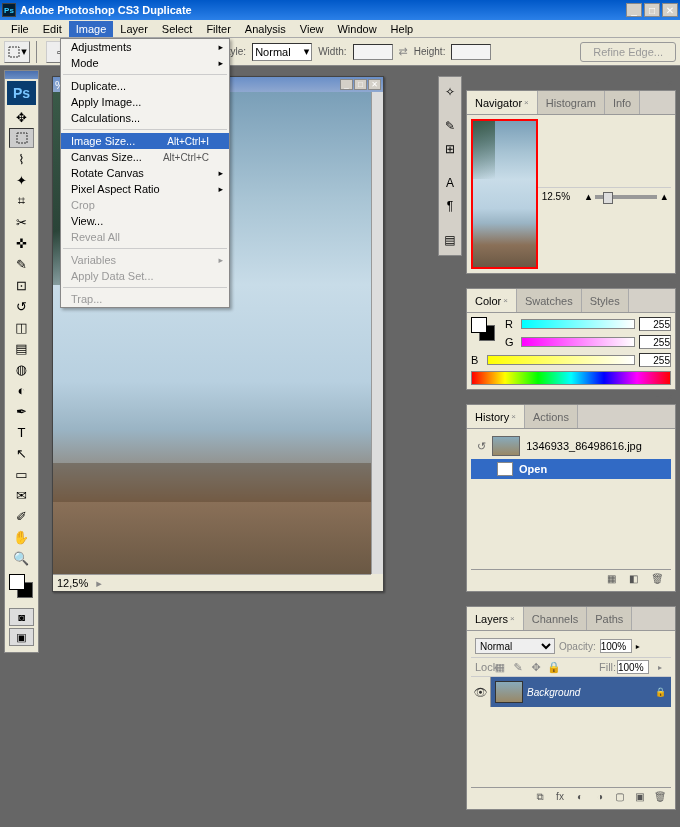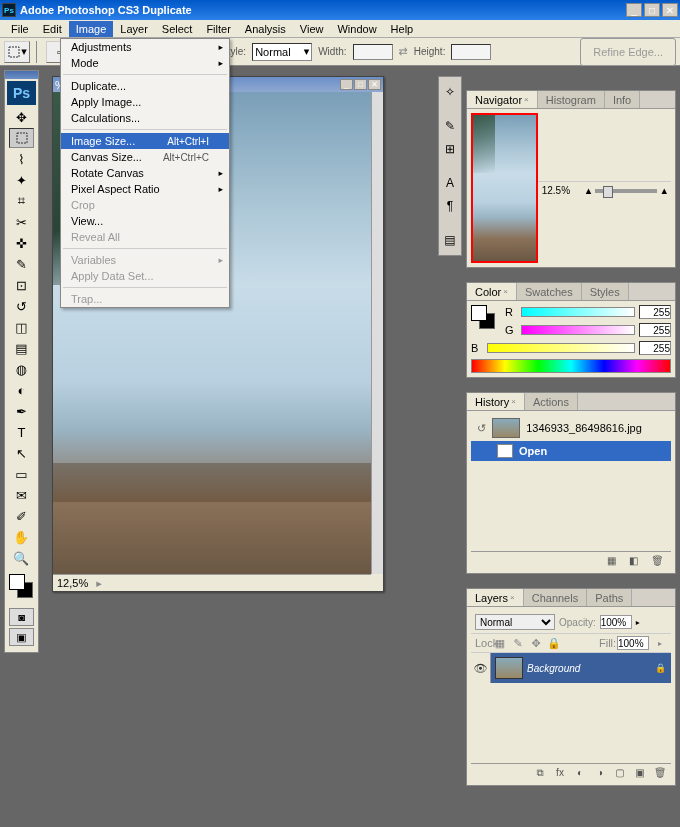--- a/index.html
+++ b/index.html
@@ -17,21 +17,21 @@
 .menubar span { padding: 2px 7px; cursor: pointer; }
 .menubar span.open { background: #316ac5; color: white; }
 
 
 .optbar { background: #ece9d8; height: 28px; display: flex; align-items: center; padding: 2px 4px; gap:6px; border-bottom:1px solid #888; }
 .optbar .toolbtn { width:26px; height:22px; border:1px outset #ccc; background:#eee; display:flex;align-items:center;justify-content:center; }
 .optbar .sep { width:4px; height:22px; border-left:1px solid #888; }
 .optbar .select { background:white; border:1px inset #888; height:18px; width:60px; padding:1px 2px;display:flex;align-items:center;justify-content:space-between;font-size:10px; }
 .optbar label { color:#555; font-size:10px; }
 .optbar input { width:40px; height:16px; border:1px inset #888; background:#f4f4f4; }
-.optbar .refine { background:#ece9d8; border:1px solid #999; height:28px; padding:0 12px;color:#999;border-radius:3px; }
+.optbar .refine { background:#ece9d8; border:1px solid #999; height:20px; padding:0 12px;color:#999;border-radius:3px; }
 
 
 .dropdown { position:absolute; left:60px; top:38px; width:170px; background:#f3f2ee; border:1px solid #888; box-shadow:2px 2px 3px rgba(0,0,0,.3); z-index:100; }
 .dropdown .item { height:16px; padding:0 20px 0 10px; display:flex; align-items:center; justify-content:space-between; font-size:11px; position:relative; }
 .dropdown .item.sub::after { content:"▸"; font-size:9px; position:absolute; right:6px; }
 .dropdown .item.disabled { color:#999; }
 .dropdown .item.highlight { background:#316ac5; color:white; }
 .dropdown .divider { height:1px; background:#ccc; margin:3px 2px; }
 .dropdown .shortcut { color:#555; font-size:10px; }
 .dropdown .item.highlight .shortcut { color:white; }
@@ -61,21 +61,21 @@
 .docwin .photo::before { content:""; position:absolute; top:0;left:0;width:35%;height:40%;background:linear-gradient(160deg,#3a5a48 0%, #2a4438 60%, transparent 100%); }
 .docwin .photo::after { content:""; position:absolute; bottom:15%;left:0;right:0;height:8%;background:rgba(80,60,40,.4); }
 .docwin .vsb { position:absolute; top:15px;right:0;bottom:17px;width:12px;background:#ddd;border-left:1px solid #999; }
 .docwin .hsb { position:absolute; left:0;right:12px;bottom:0;height:17px;background:#ece9d8;border-top:1px solid #999;display:flex;align-items:center;padding:0 4px;font-size:10px; }
 
 
 .dock { position:absolute; right:4px; top:76px; width:210px; }
 .palette { background:#ece9d8; border:1px solid #888; margin-bottom:6px; position:relative; }
 .palette .ctrlbar { position:absolute; top:-14px; right:0; display:flex; gap:2px; }
 .palette .ctrlbar div { width:10px;height:10px;font-size:8px;display:flex;align-items:center;justify-content:center;cursor:pointer;color:#666; }
-.palette .tabs { height:18px; display:flex; background:#d4d0c8; border-bottom:1px solid #999; }
+.palette .tabs { height:24px; display:flex; background:#d4d0c8; border-bottom:1px solid #999; }
 .palette .tab { padding:2px 8px; font-size:10px; background:#ece9d8; border-right:1px solid #aaa; cursor:pointer;display:flex;align-items:center;gap:2px; }
 .palette .tab.inactive { background:#d0ccc0; color:#666; }
 .palette .tab .x { font-size:8px; color:#888; cursor:pointer; }
 .palette .body { padding:4px; }
 
 
 .nav-body { display:flex; flex-direction:row; align-items:center; padding:6px; }
 .nav-thumb { width:100px; height:150px; border:2px solid red; background:
   linear-gradient(180deg, #7a9fb8 0%, #a8c4d4 22%, #c8dce8 40%, #b8d0e0 60%, #9ab4c4 70%, #8a7058 85%, #6a5844 100%); position:relative; }
 .nav-thumb::before { content:""; position:absolute; top:0;left:0;width:35%;height:40%;background:linear-gradient(160deg,#3a5a48, transparent); }

